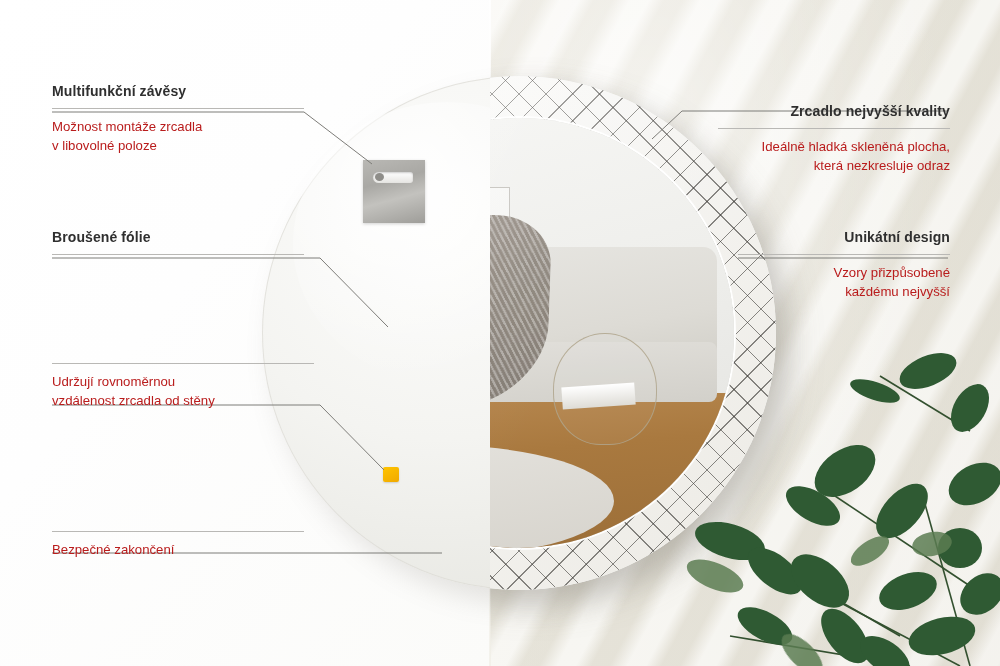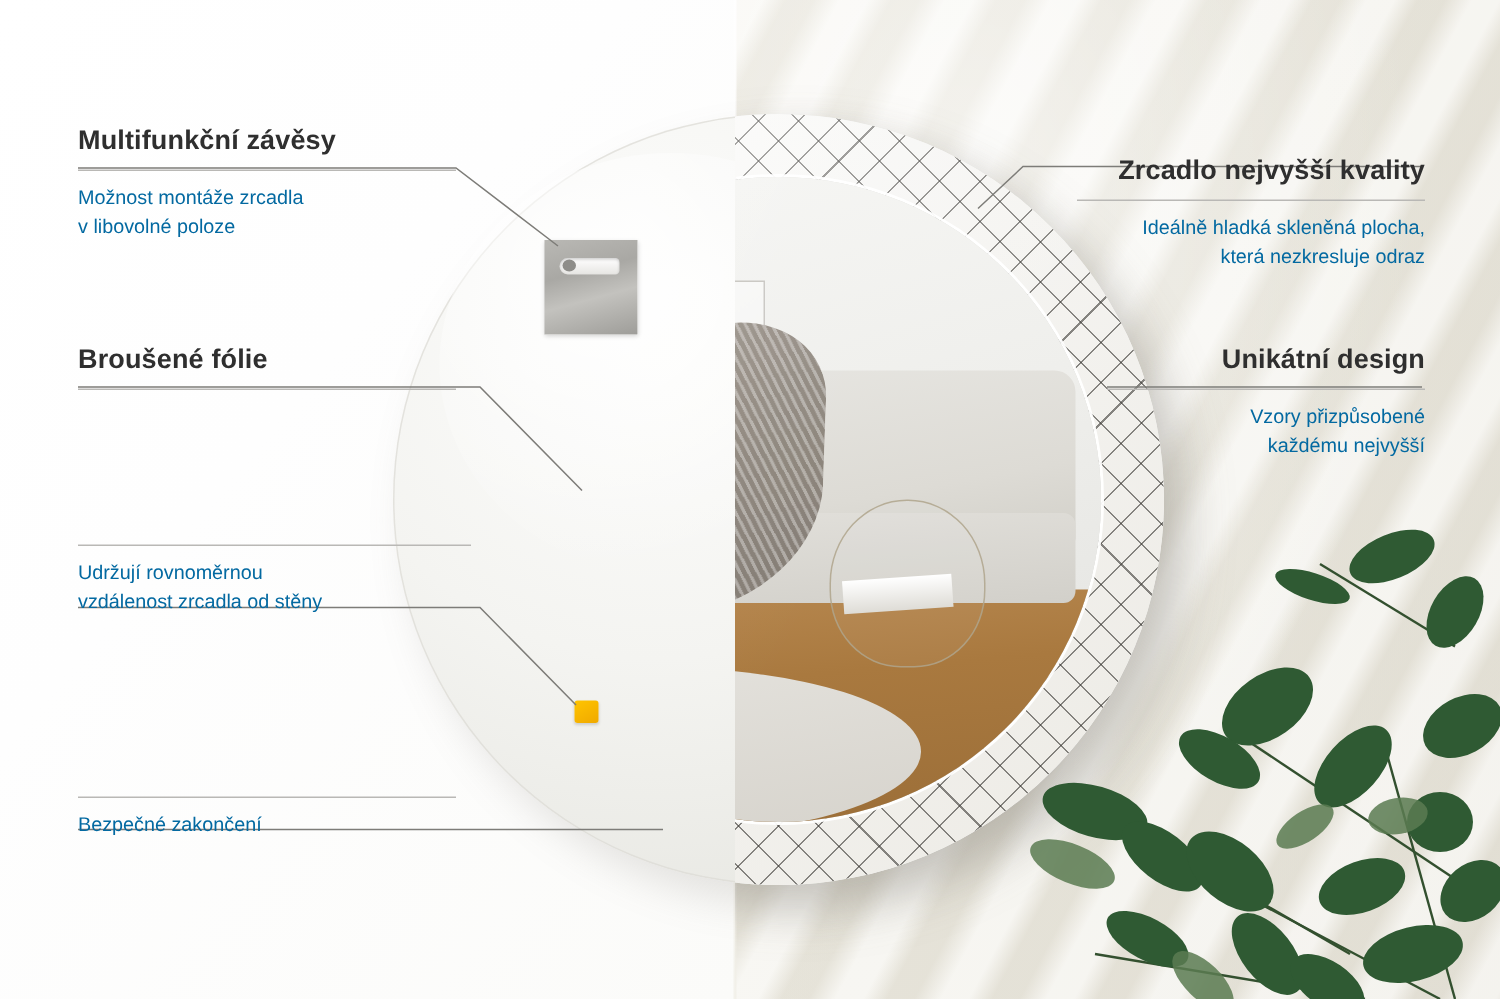--- a/index.html
+++ b/index.html
@@ -168,25 +168,25 @@
     border-radius:2px;
     box-shadow:0 1px 2px rgba(0,0,0,.15);
   }
 
   
   .leaders{ position:absolute; inset:0; width:1000px; height:666px; pointer-events:none; }
 
   
   .callout{ position:absolute; }
   .callout h3{
-    font-size:18px; font-weight:bold; color:#2f2f2f; letter-spacing:.1px;
+    font-size:14px; font-weight:bold; color:#2f2f2f; letter-spacing:.1px;
     line-height:1.3; white-space:pre-line;
   }
   .callout p{
-    font-size:13.2px; font-weight:normal; color:#0369a1; line-height:1.42;
+    font-size:13.2px; font-weight:normal; color:#b91c1c; line-height:1.42;
     white-space:pre-line; margin-top:9px;
   }
   .callout.left  { left:52px; text-align:left; }
   .callout.right { right:50px; text-align:right; }
   .callout .rule{
     height:1px; background:#b9b8b5; margin-top:8px;
   }
 
   .c1{ top:82px; width:252px; }
   .c2{ top:228px; width:252px; }

